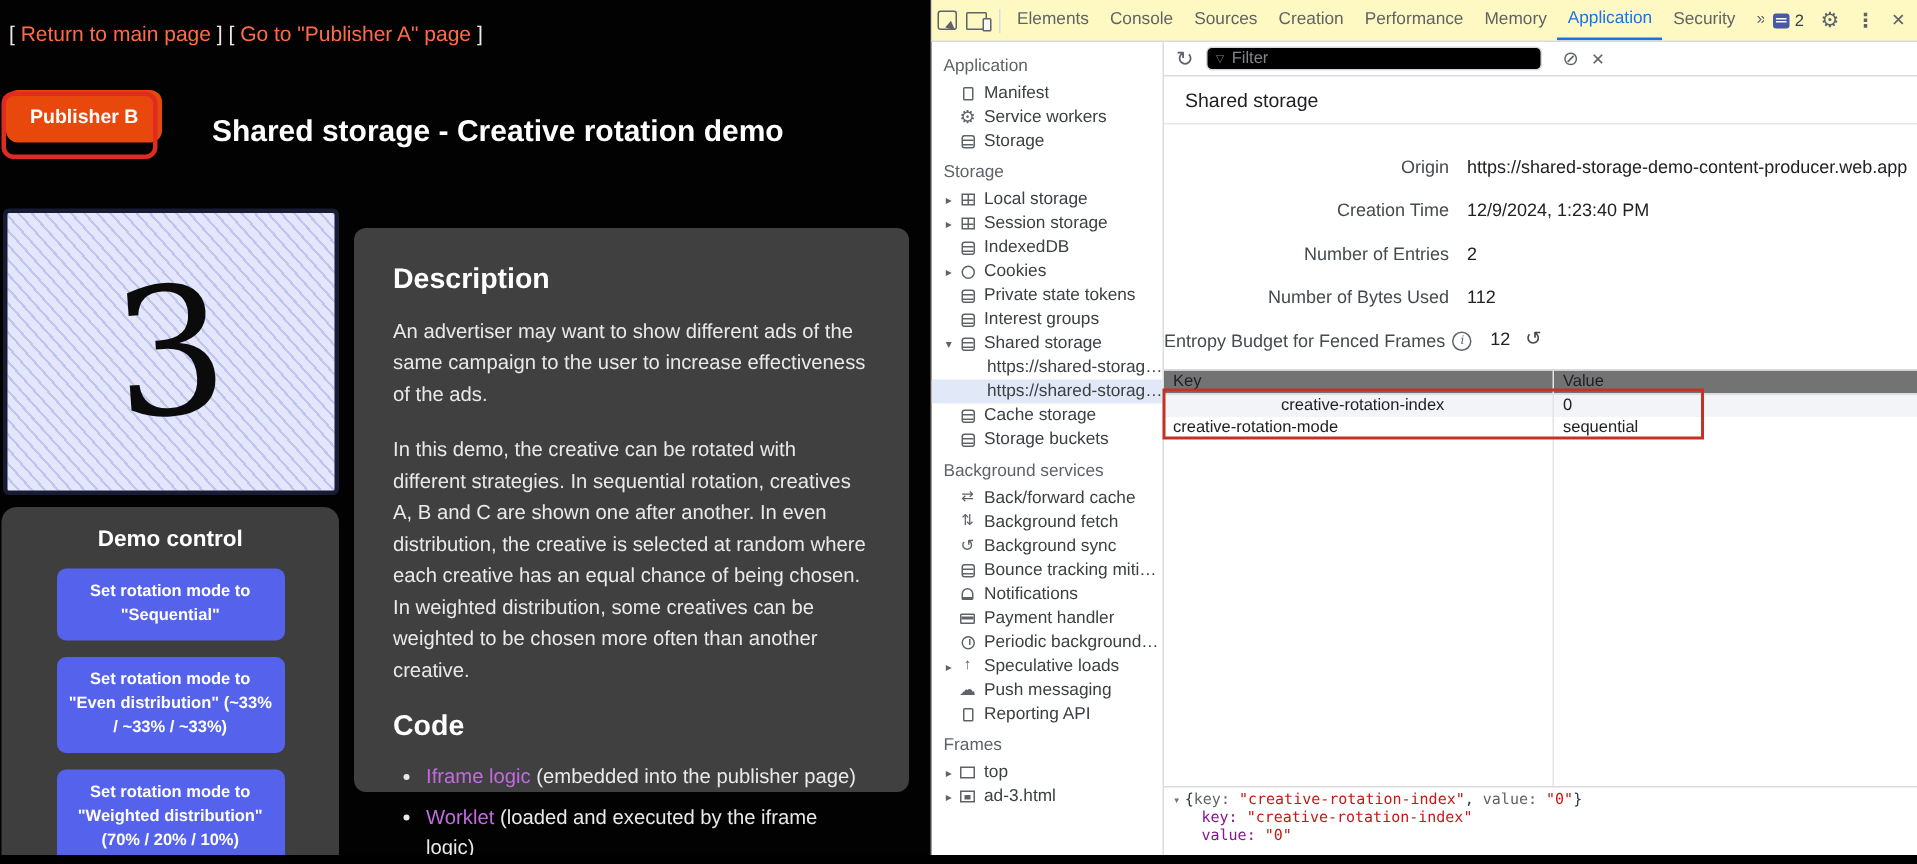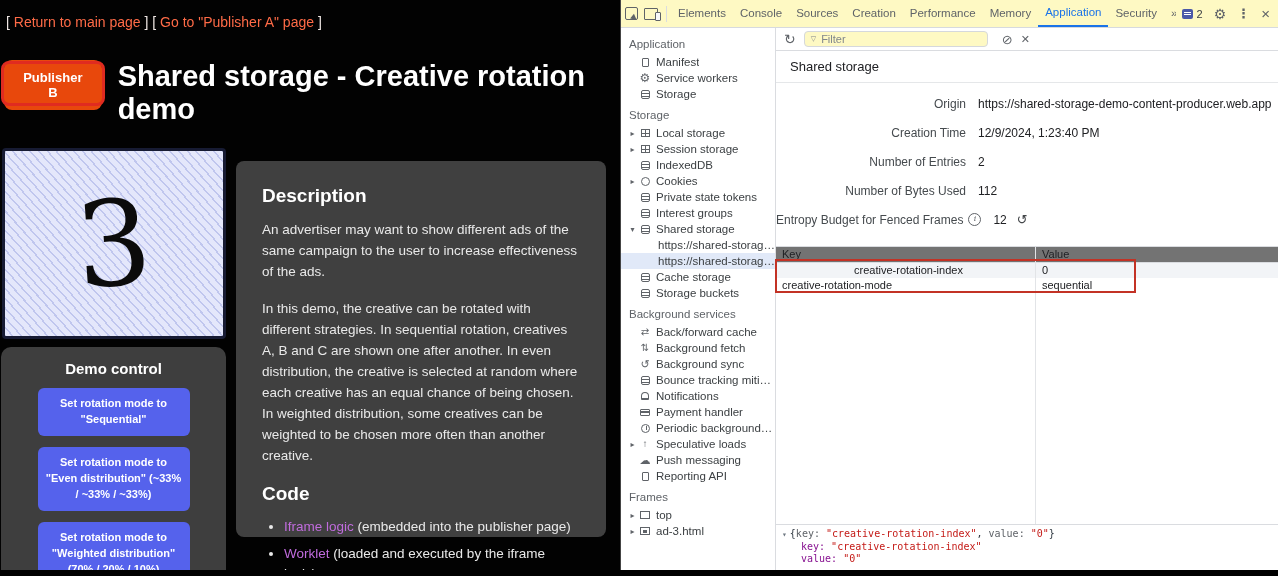--- a/index.html
+++ b/index.html
@@ -7,21 +7,21 @@
        font-family:"Liberation Sans","DejaVu Sans",sans-serif;-webkit-font-smoothing:antialiased;}
 
   
   #page{position:absolute;left:0;top:0;width:620px;height:576px;background:#020202;color:#fff;overflow:hidden;}
   .nav{padding:14px 10px 0 6px;font-size:14px;white-space:nowrap;}
   .nav .br{color:#efe7e4;}
   .nav a{color:#ff6b47;text-decoration:none;cursor:pointer;}
   .headrow{display:flex;align-items:flex-start;gap:16px;margin:30px 0 0 0;}
   .pub-btn{margin-left:4px;background:#e8480c;color:#fff;font-weight:bold;font-size:13px;border:none;
            border-radius:8px;padding:10px 16px;font-family:inherit;cursor:pointer;}
-  h1{font-size:29px;font-weight:bold;margin:0;color:#fff;}
+  h1{font-size:20px;font-weight:bold;margin:17px;color:#fff;}
   .cols{display:flex;gap:10px;margin-top:22px;}
   .leftcol{width:226px;flex:0 0 226px;}
   .creative{box-sizing:border-box;width:224px;height:191px;margin-left:2px;border:3px solid #171b33;border-radius:4px;
             background-color:#e4e7fb;
             background-image:repeating-linear-gradient(48deg,transparent 0 5px,rgba(108,122,208,.30) 5px 6.5px);
             display:flex;align-items:center;justify-content:center;}
   .digit{font-family:"DejaVu Serif",serif;font-size:118px;line-height:1;color:#0b0b0b;transform:rotate(-4deg);}
   .demo{box-sizing:border-box;margin:8px 0 0 1px;width:225px;min-height:245px;background:#3e3e3e;border-radius:10px;
         padding:13px 0 18px;}
   .demo-title{text-align:center;font-size:15px;font-weight:bold;margin-bottom:0;}
@@ -88,28 +88,28 @@
   .ic-cloud::before{content:"☁";font-size:11px;line-height:1;}
   .ic-sync::before{content:"↺";font-size:11px;line-height:1;}
   .ic-fetch::before{content:"⇅";font-size:10px;line-height:1;}
   .ic-bfcache::before{content:"⇄";font-size:10px;line-height:1;}
   .ic-spec::before{content:"↑";font-size:10px;line-height:1;}
 
   .dt-main{flex:1;display:flex;flex-direction:column;min-width:0;}
   .dt-toolbar{flex:0 0 22px;height:22px;border-bottom:1px solid #dadce0;display:flex;align-items:center;gap:8px;
               padding:0 8px;color:#5f6368;}
   .refresh{font-size:14px;cursor:pointer;}
-  .filter{box-sizing:border-box;width:184px;height:16px;border:1px solid #d5d8dc;background:#fef9c3;border-radius:4px;
+  .filter{box-sizing:border-box;width:224px;height:16px;border:1px solid #d5d8dc;background:#000000;border-radius:4px;
           display:flex;align-items:center;gap:5px;padding:0 6px;color:#80868b;font-size:11px;cursor:text;}
   .funnel{font-size:7px;}
   .blockic{font-size:13px;margin-left:6px;cursor:pointer;}
   .delx{font-size:11px;cursor:pointer;}
   .dt-title{padding:8px 14px 8px;font-size:13px;color:#202124;border-bottom:1px solid #e5e7e9;}
   .dt-meta{padding-top:6px;}
-  .meta-row{display:flex;align-items:center;height:29px;font-size:12px;}
+  .meta-row{display:flex;align-items:flex-end;height:29px;font-size:12px;}
   .meta-label{flex:0 0 190px;display:flex;justify-content:flex-end;align-items:center;gap:5px;color:#454a4e;white-space:nowrap;}
   .meta-value{margin-left:12px;color:#202124;display:flex;align-items:center;gap:10px;white-space:nowrap;overflow:hidden;}
   .info-ic{display:inline-block;width:11px;height:11px;border:1px solid #5f6368;border-radius:50%;font-size:8px;
            line-height:10px;text-align:center;color:#5f6368;font-family:"DejaVu Serif",serif;font-style:italic;cursor:pointer;}
   .reset-ic{font-size:13px;color:#44474a;cursor:pointer;}
   .dt-grid{flex:1;margin-top:12px;border-top:1px solid #dadce0;position:relative;min-height:0;font-size:11px;overflow:hidden;}
   .dt-grid::after{content:"";position:absolute;left:259px;top:0;bottom:0;border-left:1px solid #e2e4e7;pointer-events:none;}
   .g-head{display:flex;height:15px;line-height:15px;background:#737373;border-bottom:1px solid #dadce0;color:#202124;}
   .g-key{box-sizing:border-box;width:259px;flex:0 0 259px;padding-left:6px;overflow:hidden;white-space:nowrap;}
   .g-val{padding-left:7px;white-space:nowrap;}

